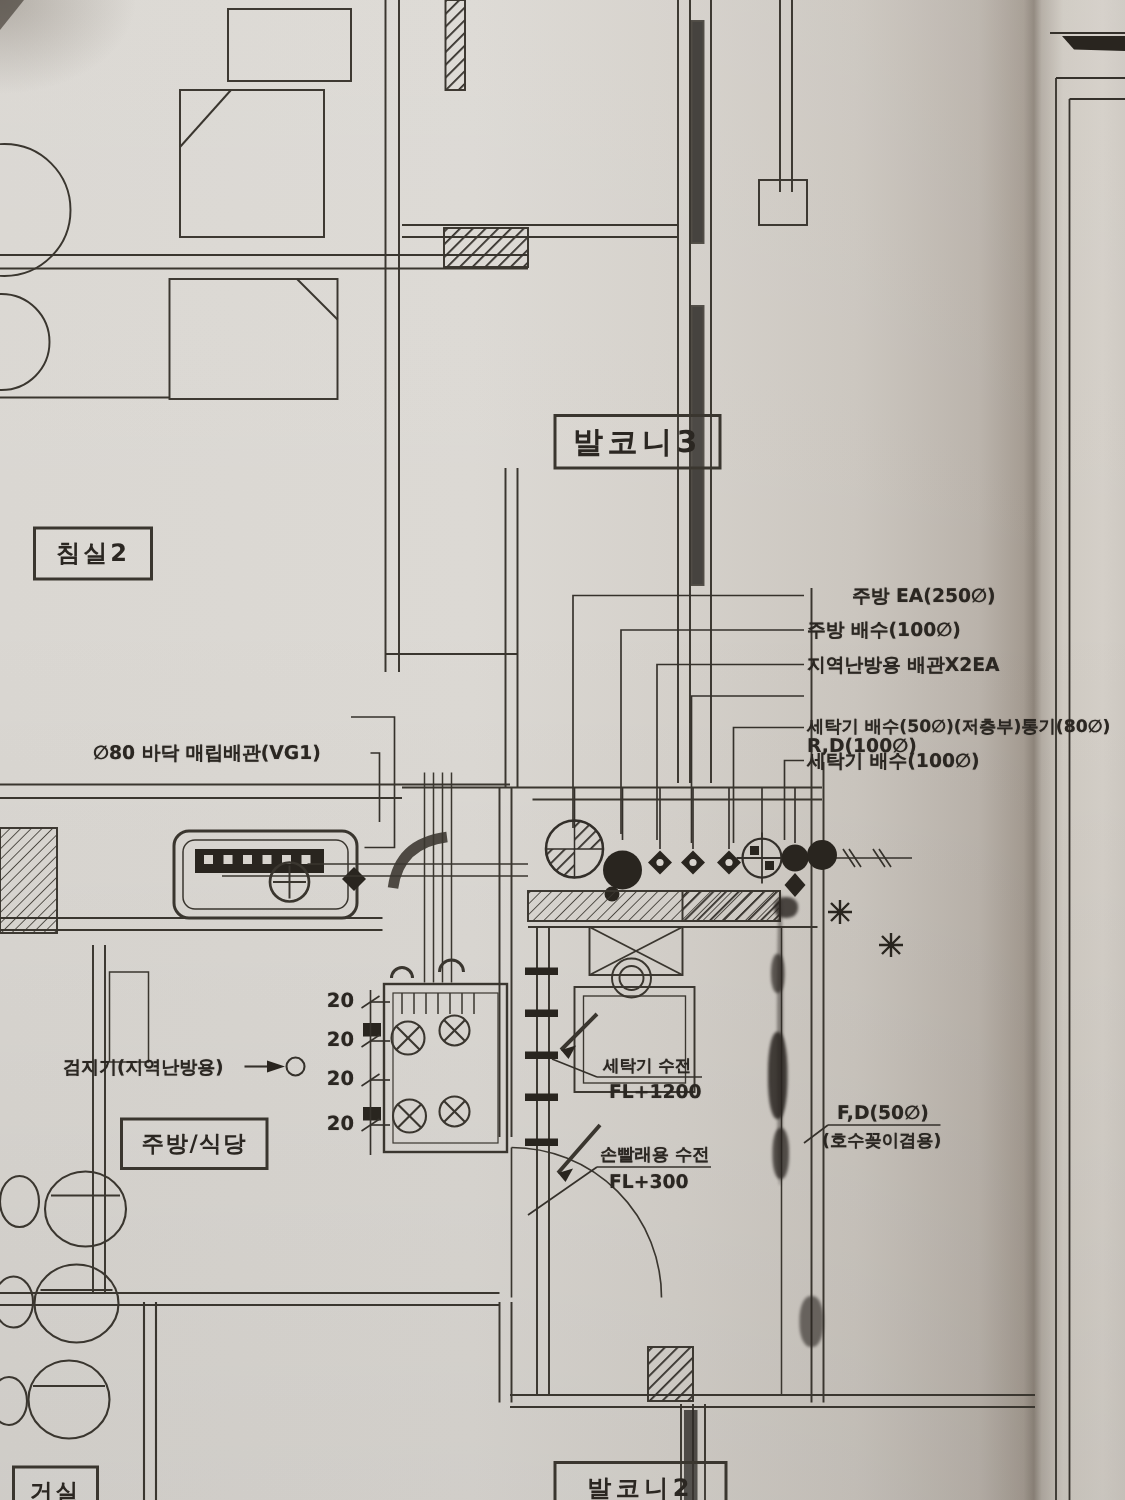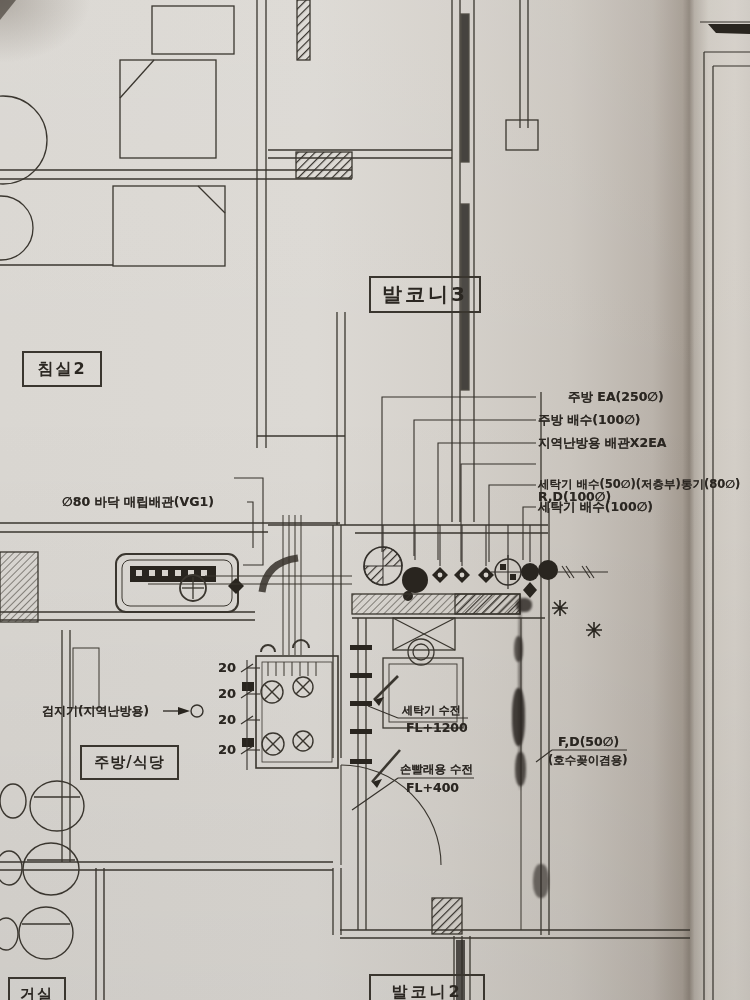--- a/index.html
+++ b/index.html
@@ -300,17 +300,17 @@
   <div class="lbl" style="left:42px;top:703px;font-size:12px;">검지기(지역난방용)</div>
 
   <div class="lbl" style="left:212px;top:660px;width:24px;text-align:right;font-size:13px;">20</div>
   <div class="lbl" style="left:212px;top:686px;width:24px;text-align:right;font-size:13px;">20</div>
   <div class="lbl" style="left:212px;top:712px;width:24px;text-align:right;font-size:13px;">20</div>
   <div class="lbl" style="left:212px;top:742px;width:24px;text-align:right;font-size:13px;">20</div>
 
   <div class="lbl" style="left:402px;top:703px;font-size:11px;">세탁기 수전</div>
   <div class="lbl" style="left:406px;top:720px;font-size:12.5px;text-align:center;">FL+1200</div>
   <div class="lbl" style="left:400px;top:762px;font-size:11.5px;">손빨래용 수전</div>
-  <div class="lbl" style="left:406px;top:780px;font-size:12.5px;">FL+400</div>
+  <div class="lbl" style="left:406px;top:780px;font-size:12.5px;">FL+300</div>
   <div class="lbl" style="left:558px;top:734px;font-size:12.5px;">F,D(50∅)</div>
   <div class="lbl" style="left:548px;top:753px;font-size:11.5px;">(호수꽂이겸용)</div>
 
 </div>
 
 </body></html>

